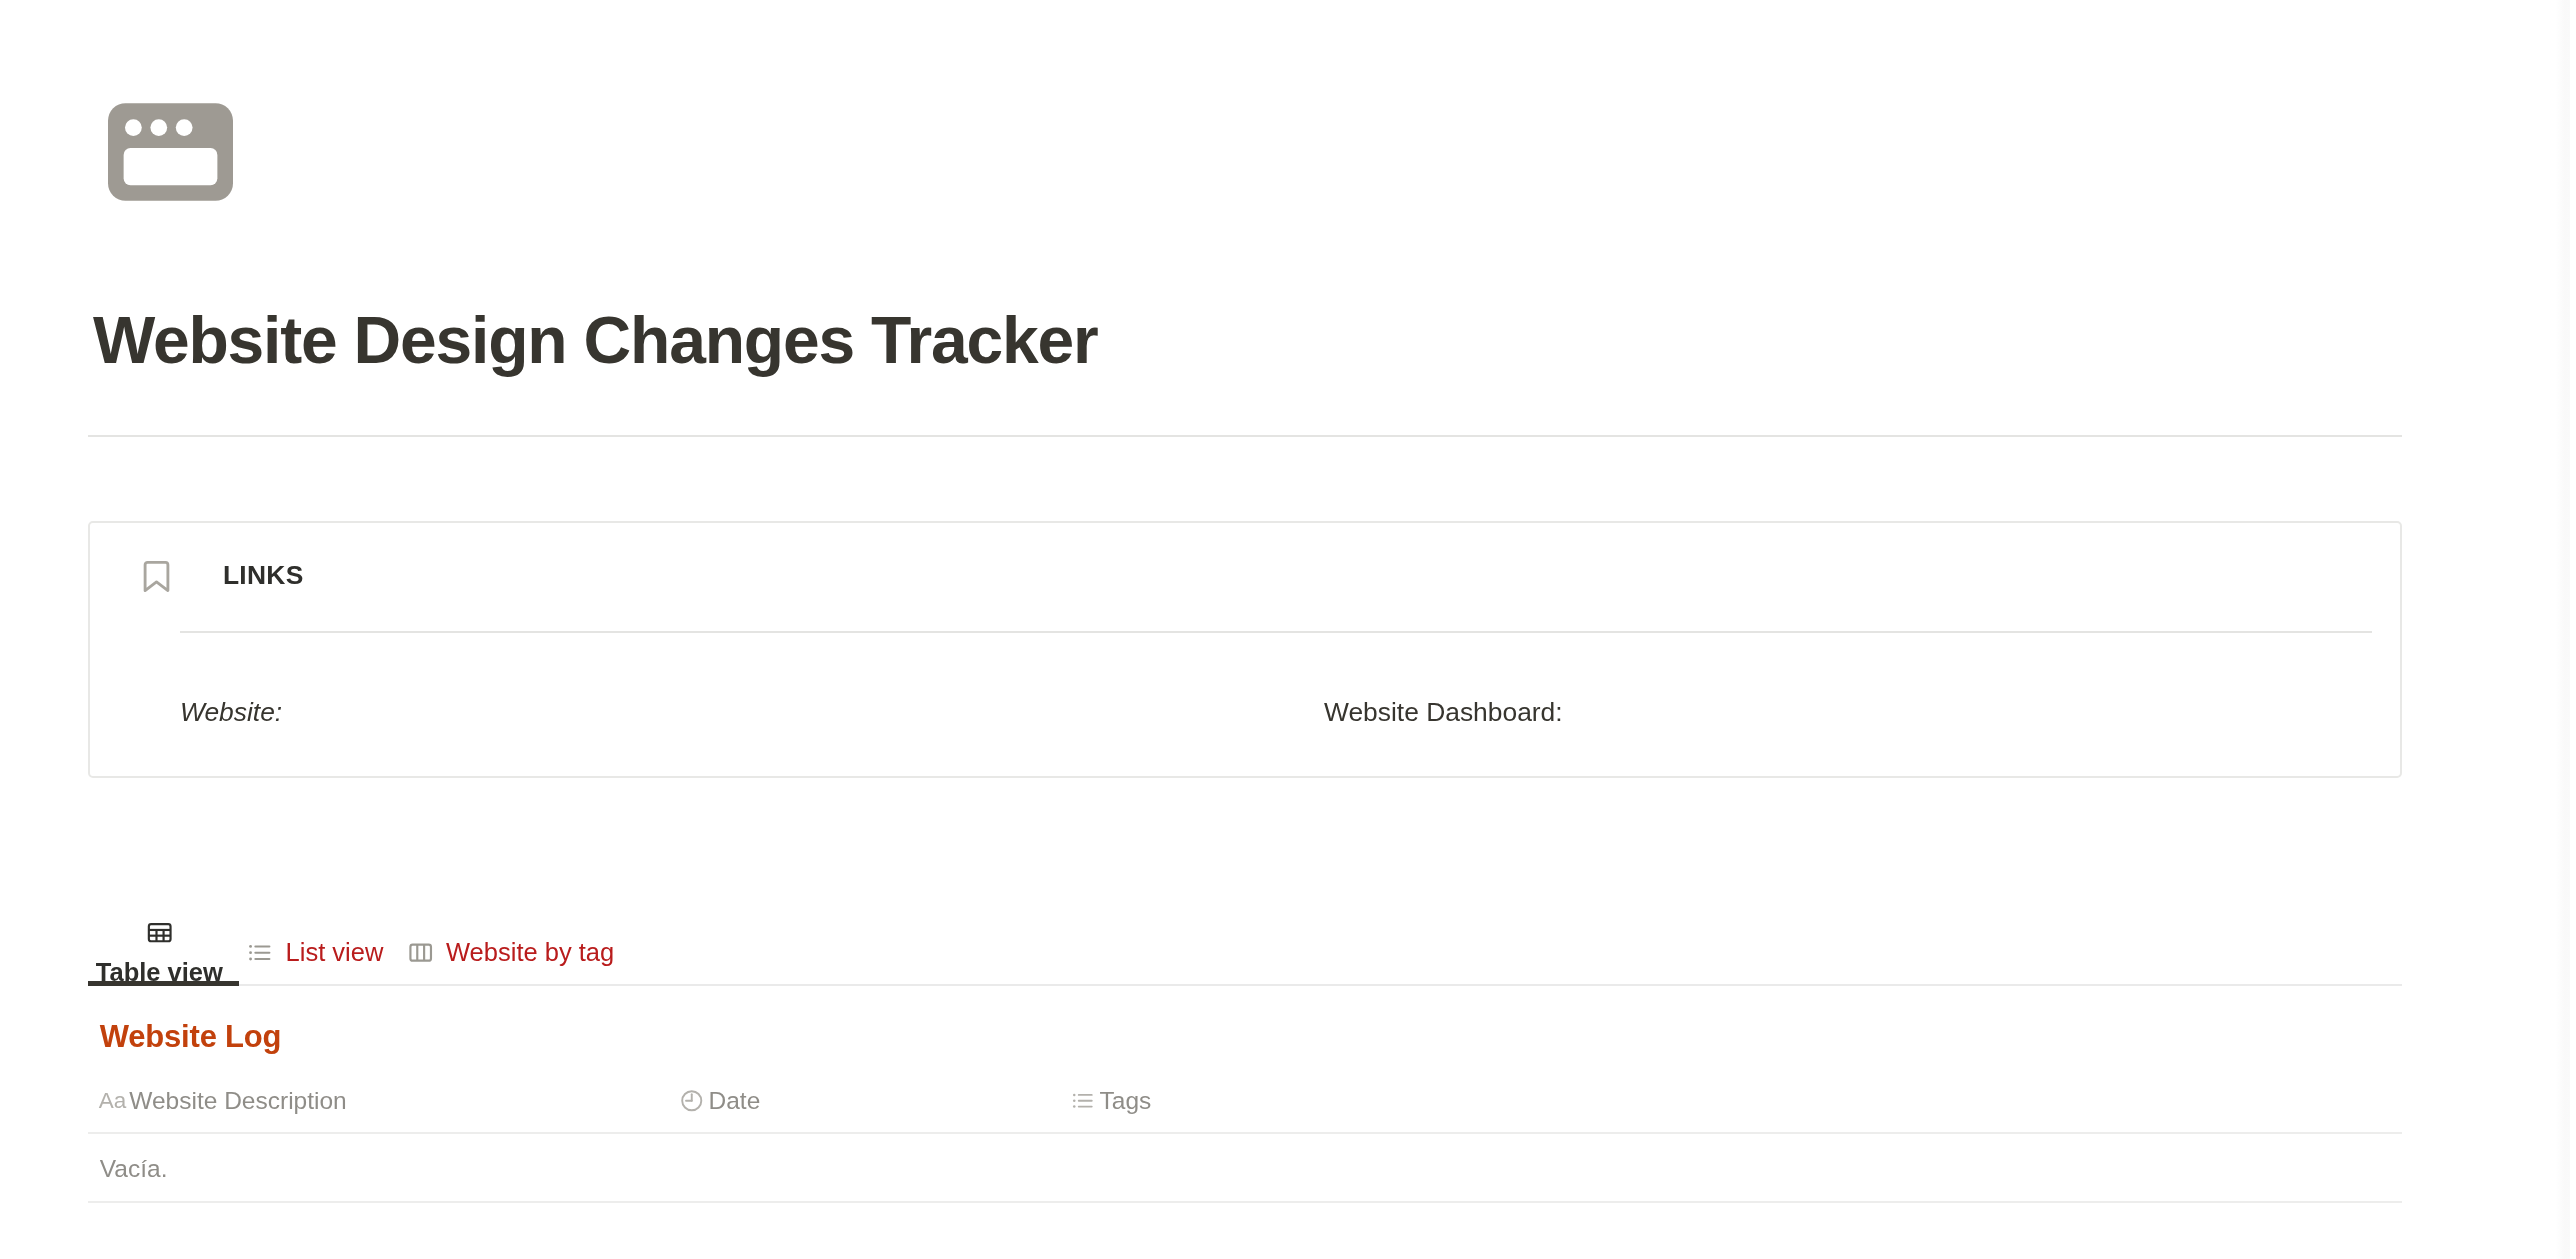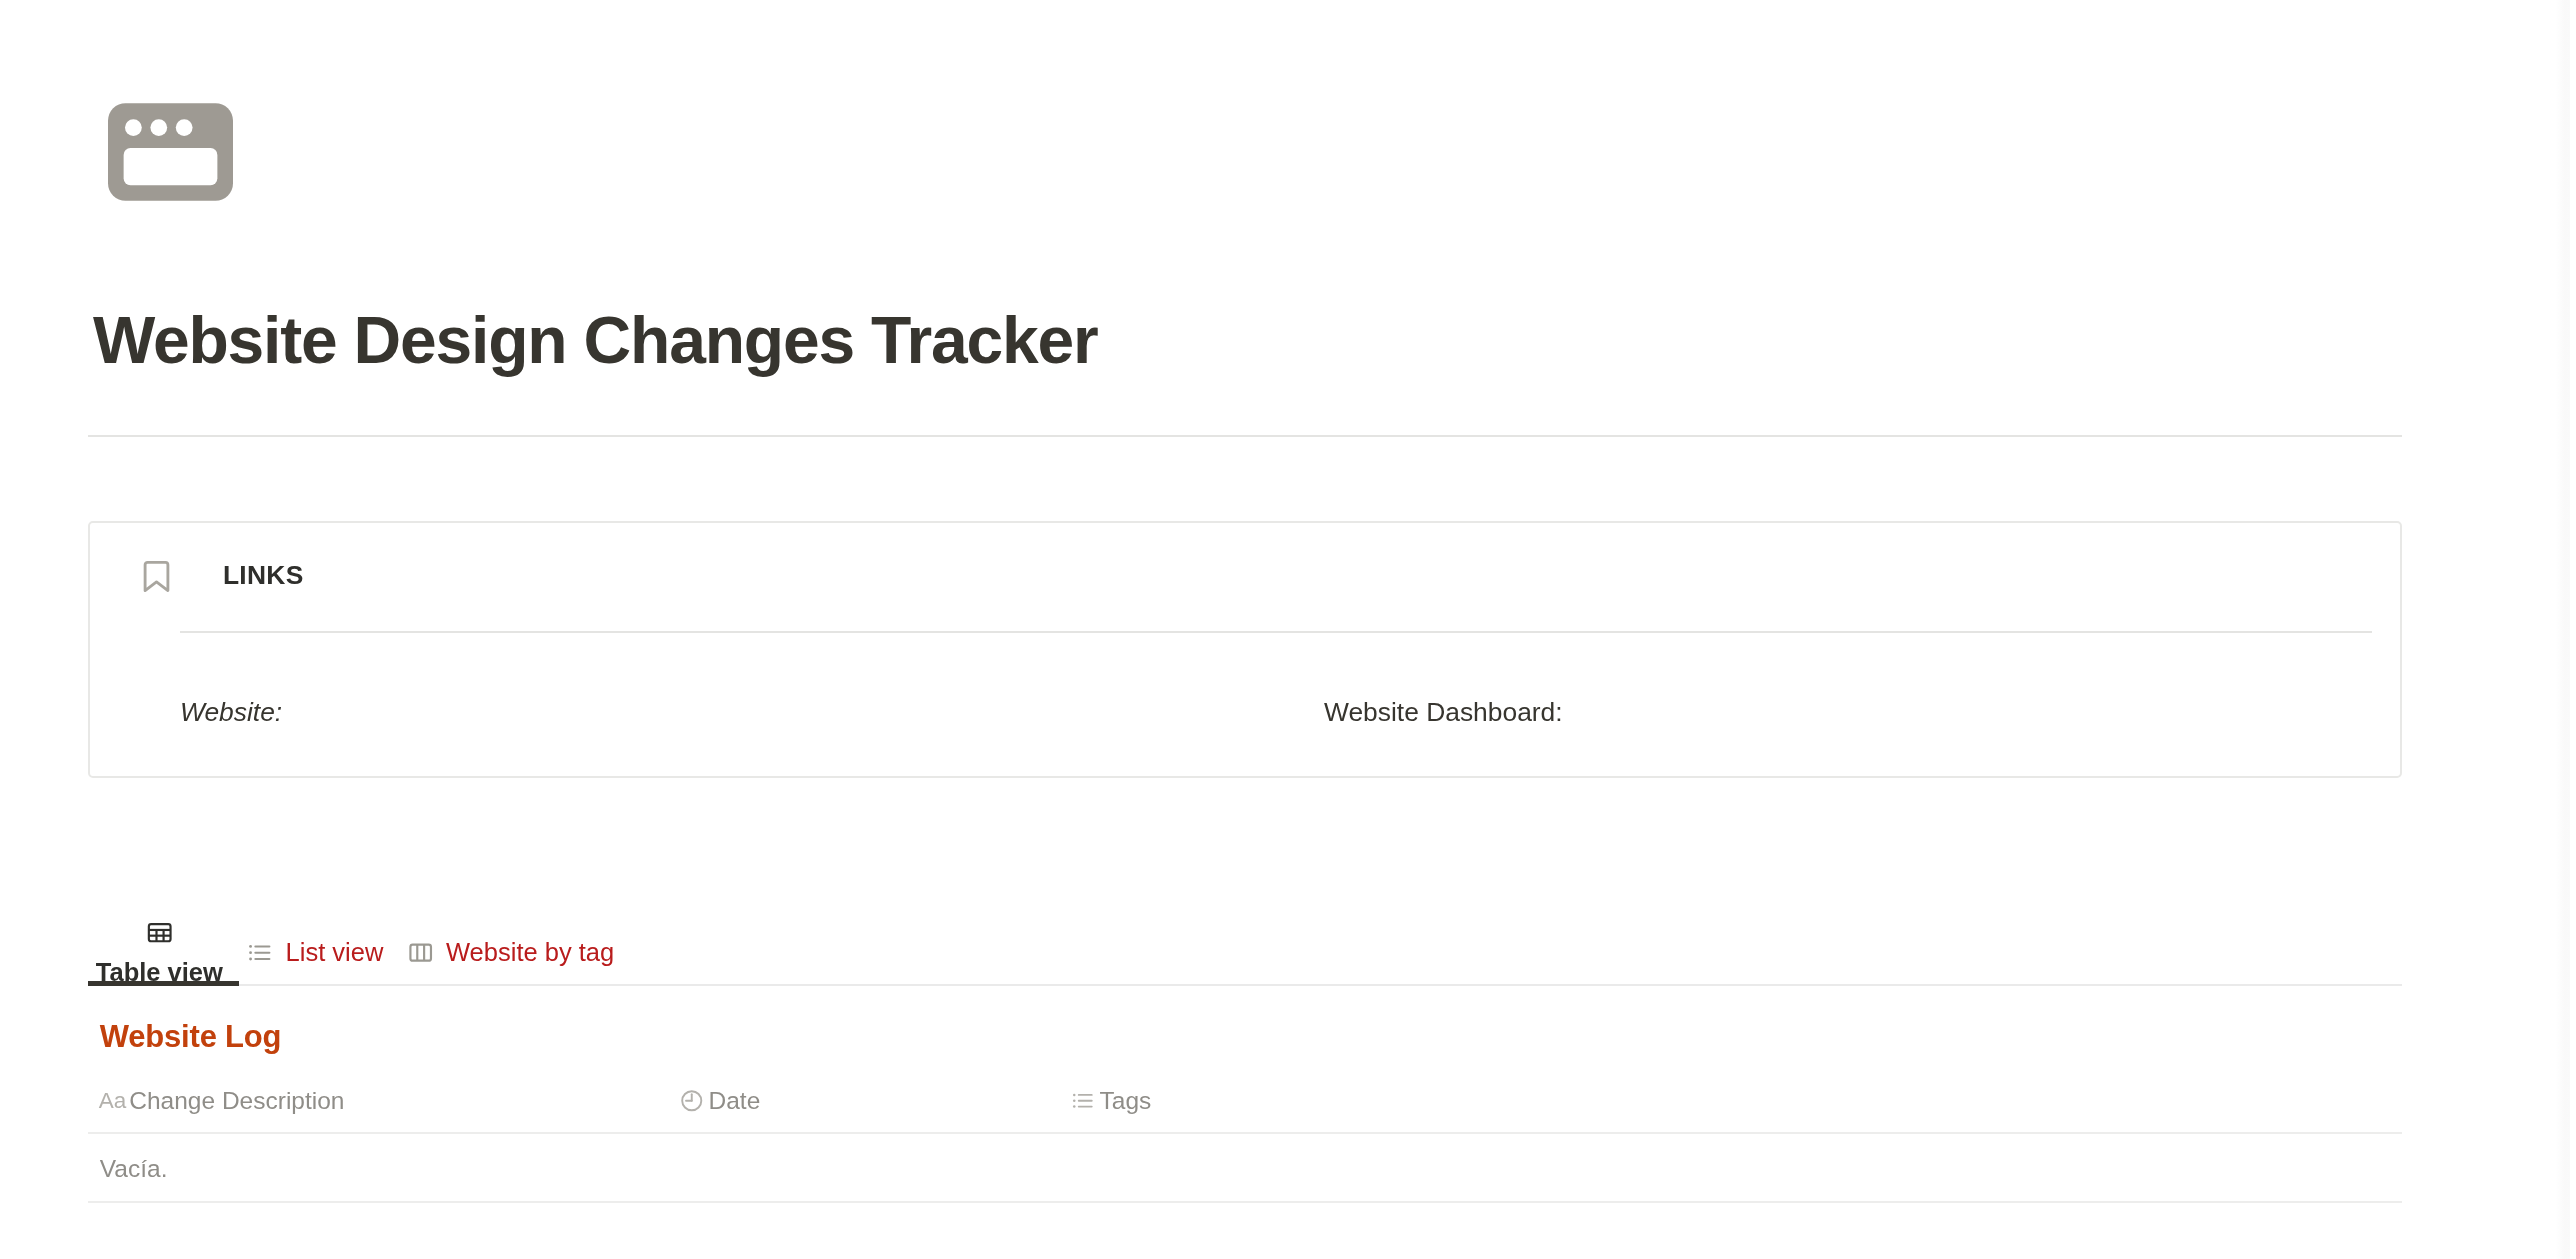--- a/index.html
+++ b/index.html
@@ -341,21 +341,21 @@
   <section class="db-block">
 
     <h2 class="db-title">Website Log</h2>
 
     <div class="db-header-row">
 
       <div class="db-col c0">
         <span class="col-icon">
             <span class="aa-glyph">Aa</span>
           </span>
-        <span>Change Description</span>
+        <span>Website Description</span>
       </div>
 
       <div class="db-col c1">
         <span class="col-icon">
           <svg viewBox="0 0 24 24" width="25.5" height="25.5" aria-hidden="true">
             <circle cx="12" cy="12" r="9" fill="none" stroke="#b3b1ac" stroke-width="1.8"></circle>
             <line x1="12" y1="12" x2="12" y2="5.8" stroke="#b3b1ac" stroke-width="1.8" stroke-linecap="round"></line>
             <line x1="12" y1="12" x2="6.6" y2="12" stroke="#b3b1ac" stroke-width="1.8" stroke-linecap="round"></line>
           </svg>
         </span>

